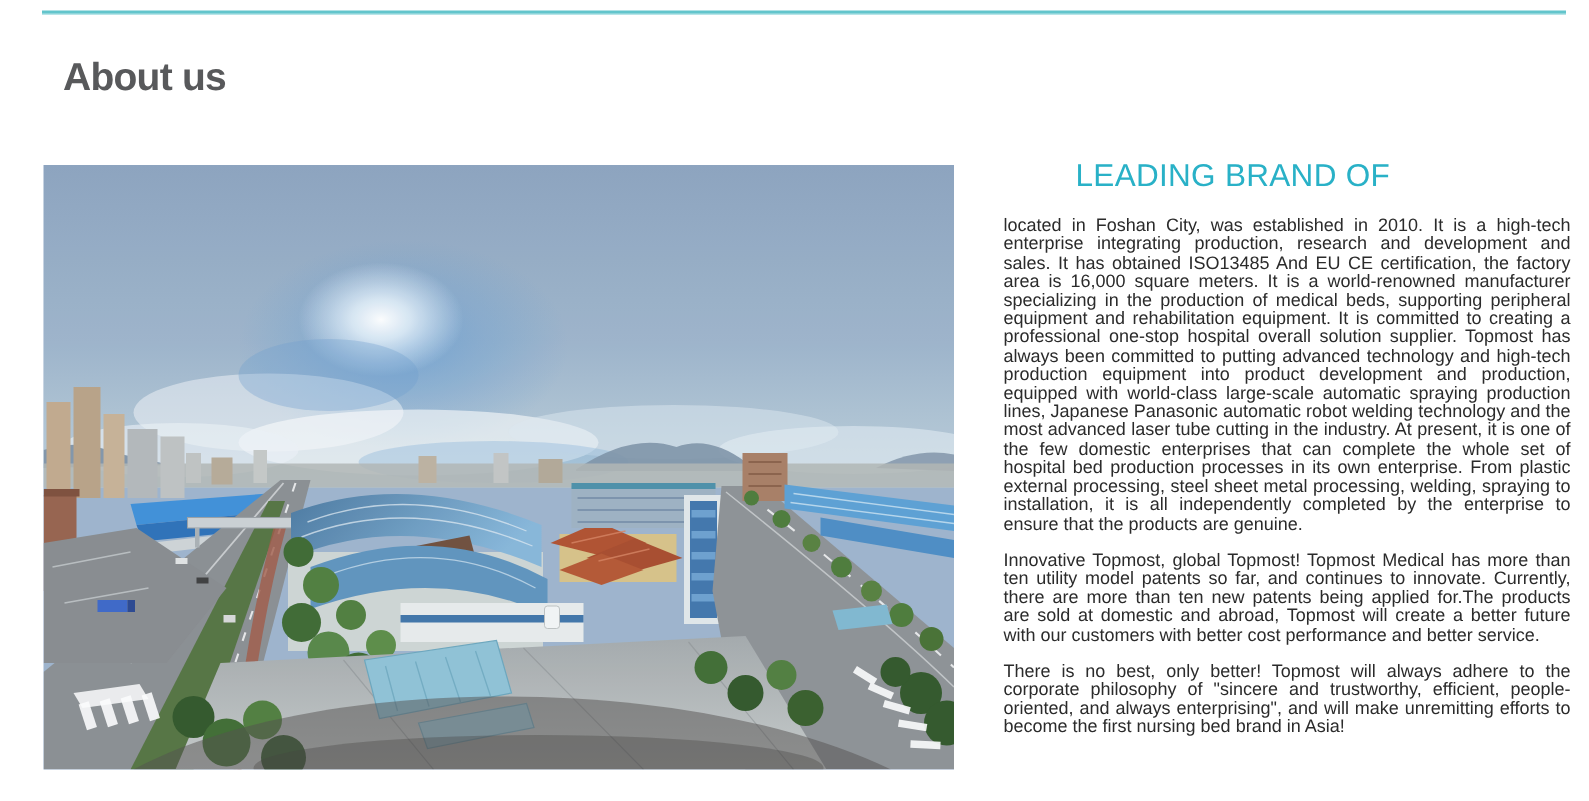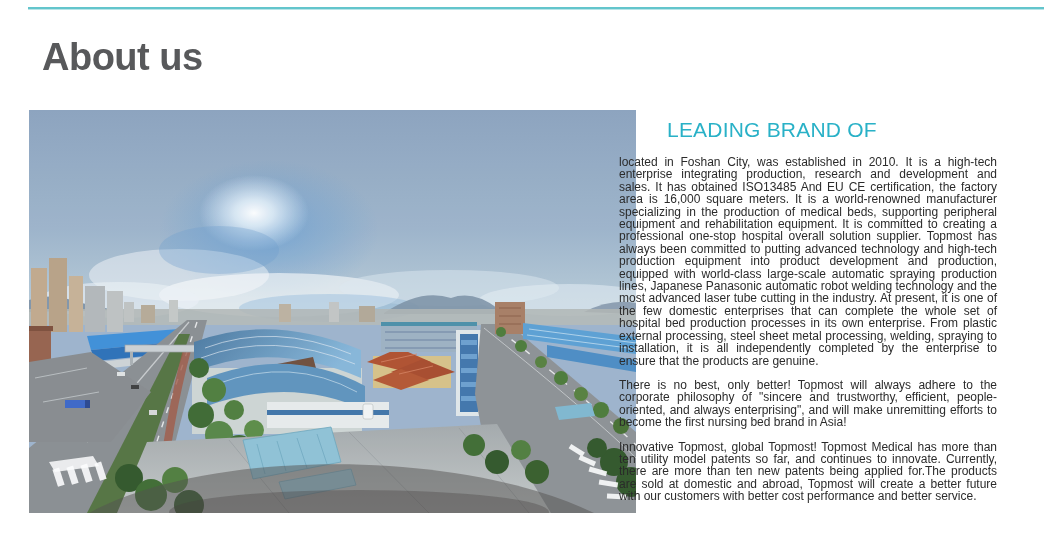--- a/index.html
+++ b/index.html
@@ -3,28 +3,28 @@
 <meta charset="utf-8">
 <style>
   * { margin:0; padding:0; box-sizing:border-box; }
   html,body { width:1059px; height:534px; background:#ffffff;
               font-family:"Liberation Sans", sans-serif; overflow:hidden; position:relative; }
 
   .top-rule { position:absolute; left:28px; top:7px; width:1016px; height:2px;
               background:#63c5cc; box-shadow:0 1px 0 rgba(99,197,204,.45); }
 
   .page-title { position:absolute; left:42px; top:36px;
-                font-size:38px; font-weight:bold; letter-spacing:-0.5px;
+                font-size:26px; font-weight:bold; letter-spacing:-0.5px;
                 color:#58595b; }
 
   .photo { position:absolute; left:29px; top:110px; width:607px; height:403px;
            overflow:hidden; background:#9db4cd; }
   .photo svg { display:block; width:100%; height:100%; }
 
-  .text-col { position:absolute; left:619px; top:106px; width:378px;margin-top:12px; }
+  .text-col { position:absolute; left:669px; top:106px; width:378px; }
 
   .tagline { margin:0 0 14px 48px; font-size:21px; line-height:24px;
              font-weight:500; letter-spacing:0.2px; color:#29b1c7; }
 
   .text-col p { font-size:12px; line-height:12.4px; text-align:justify;
                 color:#2b2b2b; margin:0 0 12px 0; }
 </style>
 </head>
 <body>
 
@@ -214,15 +214,15 @@
 
     <rect x="0" y="0" width="607" height="403" fill="#a9c2d6" opacity="0.05"></rect>
   </svg>
 </div>
 
 <div class="text-col">
   <h2 class="tagline">
     <span>LEADING BRAND OF</span><br>
   </h2>
   <p>located in Foshan City, was established in 2010.  It is a high-tech enterprise integrating production, research and development and sales. It has obtained ISO13485 And EU CE certification, the  factory area is 16,000 square meters. It is a world-renowned manufacturer specializing in the production of medical beds, supporting peripheral equipment and rehabilitation equipment. It is committed to creating a professional one-stop hospital overall solution supplier. Topmost has always been committed to putting advanced technology and high-tech production equipment into product development and production, equipped with world-class large-scale automatic spraying production lines, Japanese Panasonic automatic robot welding technology and the most advanced laser tube cutting in the industry. At present, it is one of the few domestic enterprises that can complete the whole set of hospital bed production processes in its own enterprise. From plastic external processing, steel sheet metal processing, welding, spraying to installation, it is all independently completed by the enterprise to ensure that the products are genuine.</p>
+  <p>Innovative Topmost, global Topmost! Topmost Medical has more than ten utility model patents so far, and continues to innovate. Currently, there are more than ten new patents being applied for.The products are sold at domestic  and abroad, Topmost will create a better future with our customers with better cost performance and better service.</p>
   <p>There is no best, only better! Topmost will always adhere to the corporate philosophy of "sincere and trustworthy, efficient, people-oriented, and always enterprising", and will make unremitting efforts to become the first nursing bed brand in Asia!</p>
-  <p>Innovative Topmost, global Topmost! Topmost Medical has more than ten utility model patents so far, and continues to innovate. Currently, there are more than ten new patents being applied for.The products are sold at domestic  and abroad, Topmost will create a better future with our customers with better cost performance and better service.</p>
 </div>
 
 </body></html>

